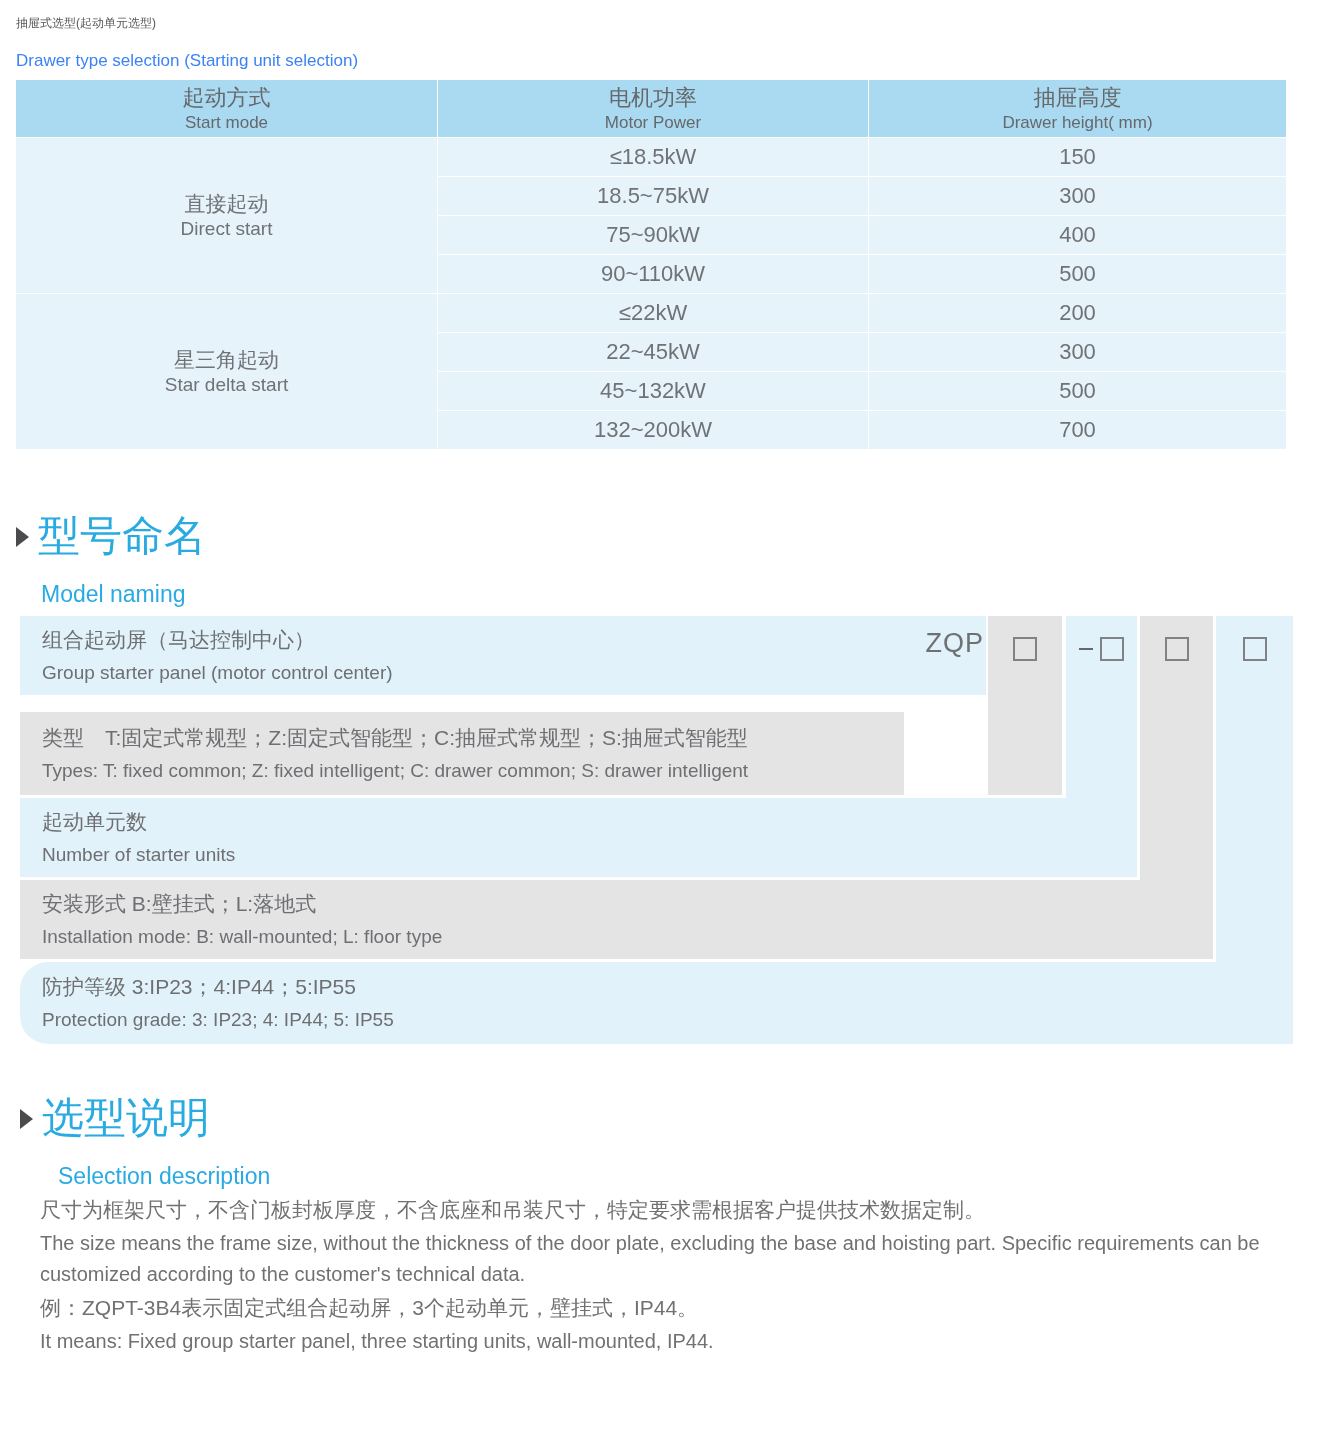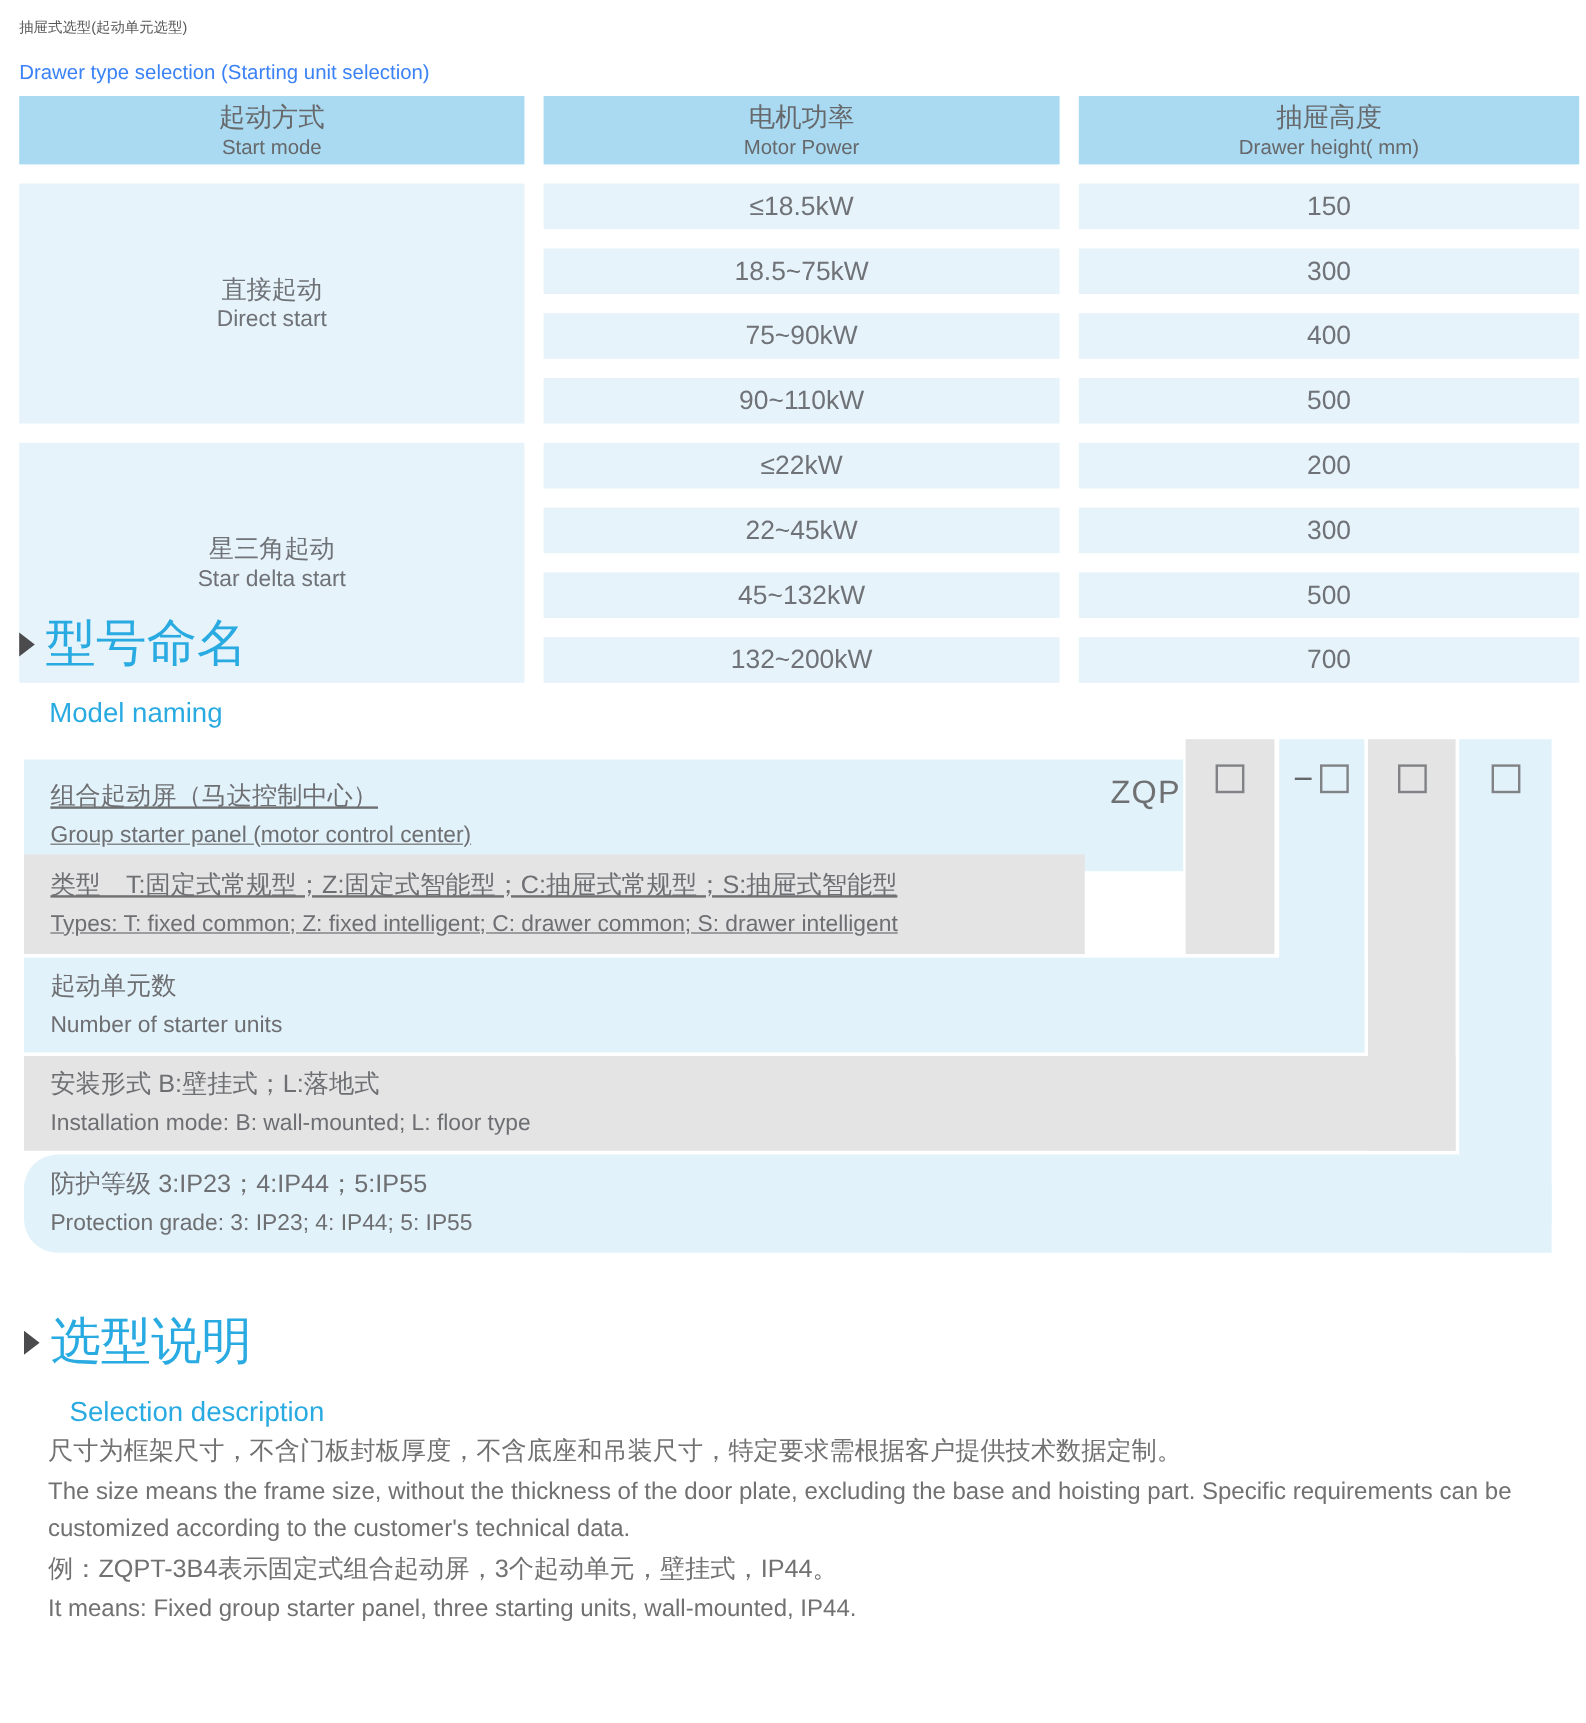--- a/index.html
+++ b/index.html
@@ -12,21 +12,21 @@
   .doc-title{position:absolute;left:16px;top:10px;}
   .title-cn{font-size:12px;color:#595757;line-height:26px;}
   .title-en{font-size:17px;color:#3b82f6;line-height:22px;margin-top:14px;}
 
   
   .sel-table{
     position:absolute;left:16px;top:80px;
     display:grid;
     grid-template-columns:421px 430px 417px;
     grid-template-rows:57px repeat(8,38px);
-    gap:16px;
+    gap:1px;
   }
   .cell{display:flex;flex-direction:column;align-items:center;justify-content:center;text-align:center;}
   .th{background:#A9DAF1;}
   .td{background:#E6F3FB;}
   .th-cn{font-size:22px;color:#66686b;line-height:27px;}
   .th-en{font-size:17px;color:#66686b;line-height:23px;}
   .td-val{font-size:22px;color:#6f7276;}
   .mode-cn{font-size:21px;color:#6f7276;line-height:27px;}
   .mode-en{font-size:19px;color:#6f7276;line-height:24px;}
   .c1{grid-column:1}.c2{grid-column:2}.c3{grid-column:3}
@@ -47,22 +47,22 @@
   .sh2 .head-en{margin-left:16px;}
 
   
   .diagram{position:absolute;left:20px;top:616px;width:1273px;height:428px;}
   .blue{background:#E2F2FA;}
   .gray{background:#E4E4E5;}
   .band{position:absolute;left:0;display:flex;flex-direction:column;justify-content:center;
         padding-left:22px;box-sizing:border-box;}
   .band-cn{font-size:21px;color:#6e6f72;line-height:26px;}
   .band-en{font-size:19px;color:#6e6f72;line-height:24px;margin-top:8px;}
-  .band1{top:17px;width:966px;height:93px;text-decoration:underline;}
-  .band2{top:96px;width:884px;height:83px;text-decoration:underline;}
+  .band1{top:0;width:966px;height:79px;}
+  .band2{top:96px;width:884px;height:83px;}
   .band3{top:182px;width:1117px;height:79px;}
   .band4{top:264px;width:1193px;height:79px;}
   .band5{top:346px;width:1273px;height:82px;border-radius:28px;}
   .code{position:absolute;top:12px;right:2px;font-size:27px;letter-spacing:1px;color:#6f7072;}
   .col{position:absolute;top:0;display:flex;justify-content:center;align-items:flex-start;
        padding-top:21px;box-sizing:border-box;}
   .col1{left:968px;width:74px;height:179px;}
   .col2{left:1046px;width:71px;height:261px;}
   .col3{left:1120px;width:73px;height:343px;}
   .col4{left:1196px;width:77px;height:428px;}

